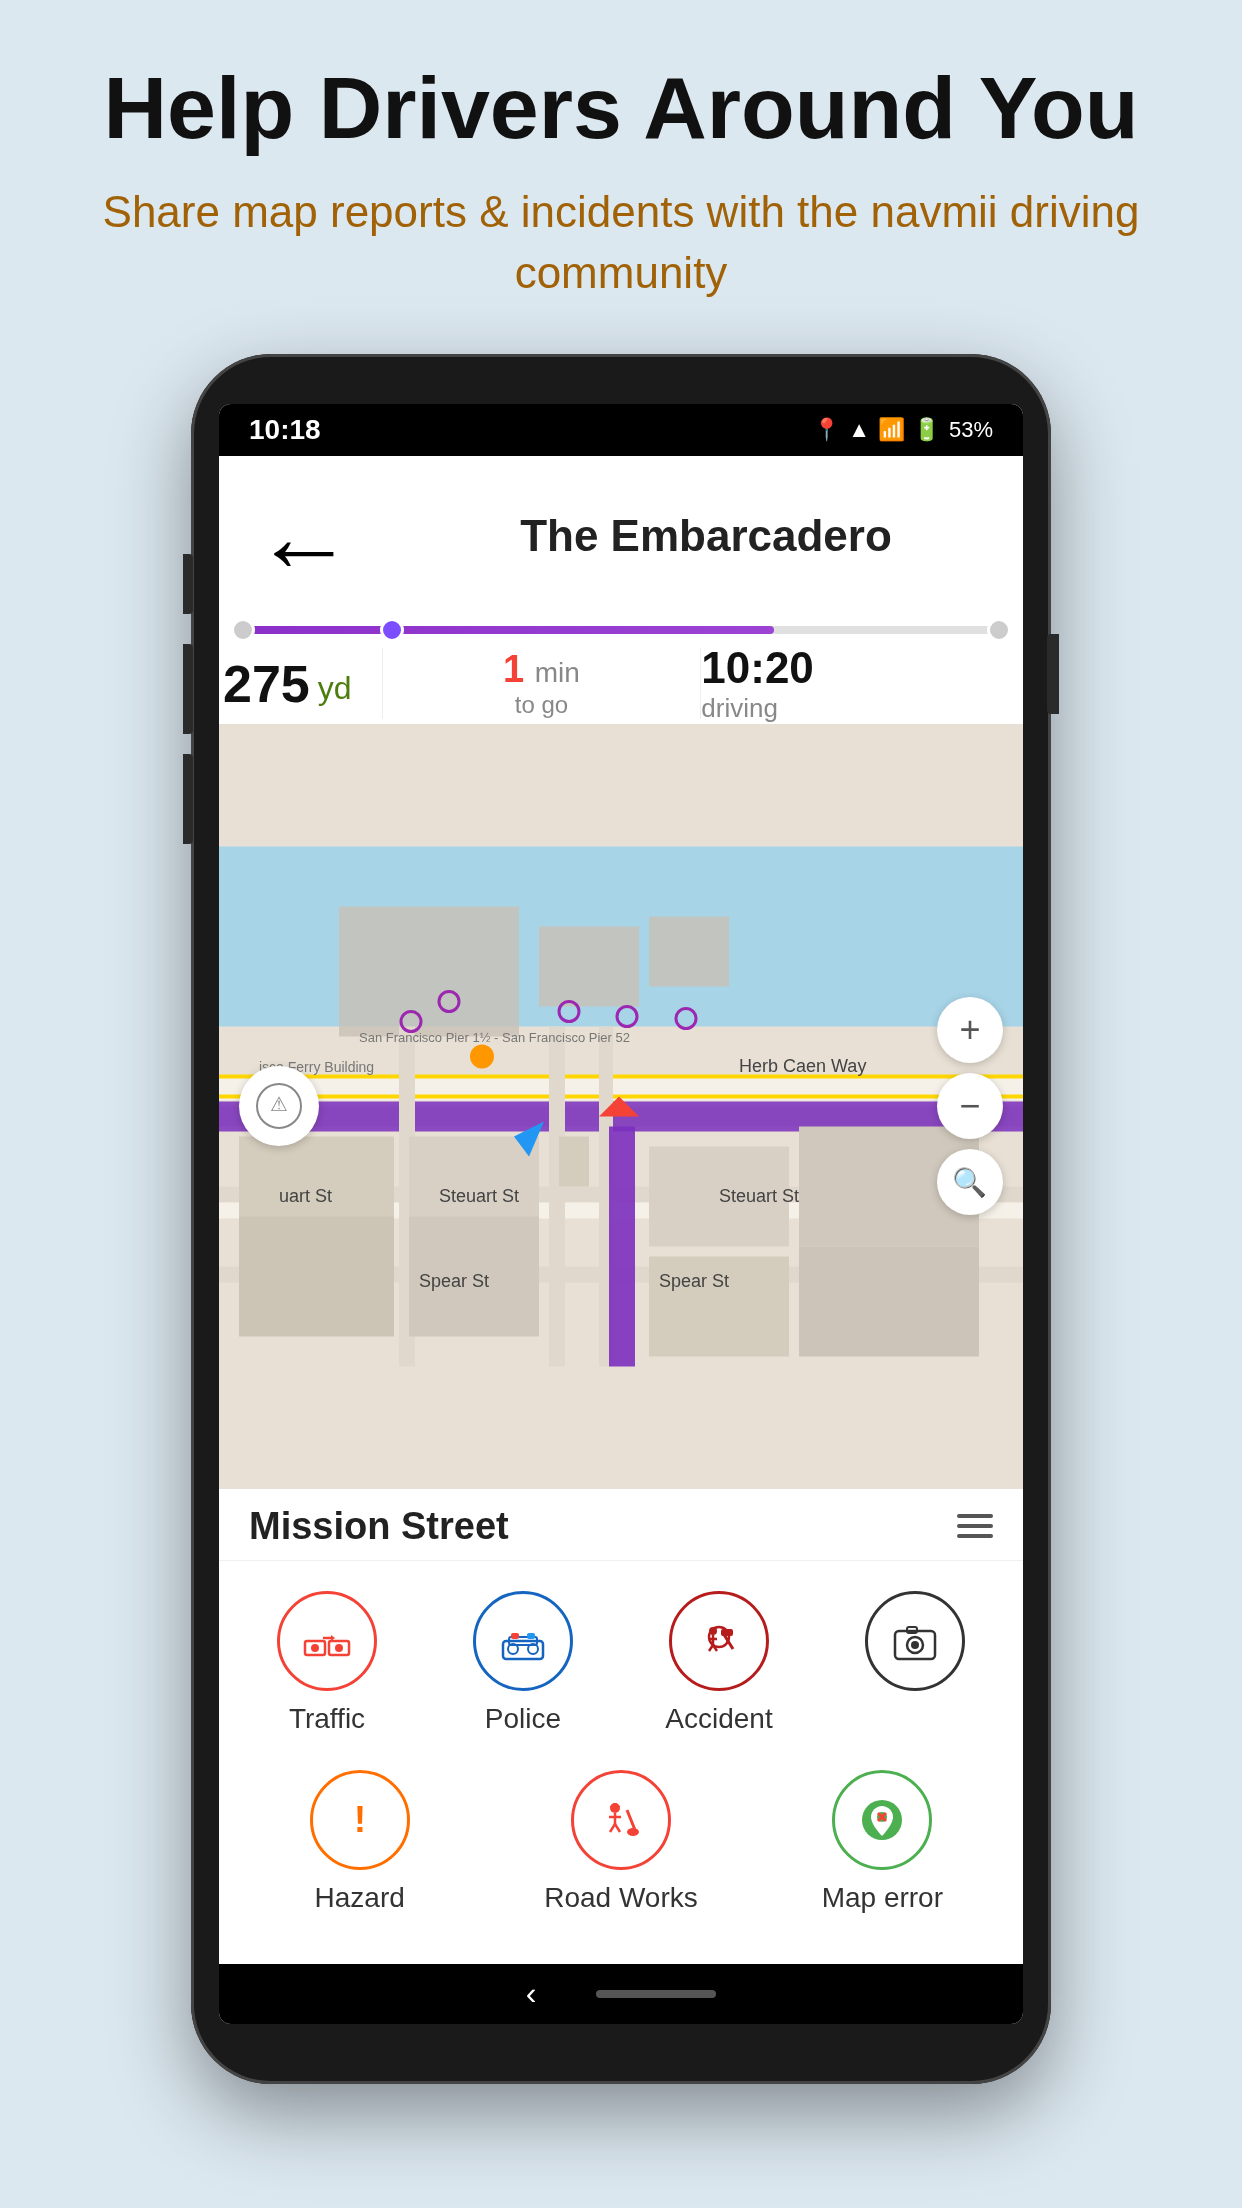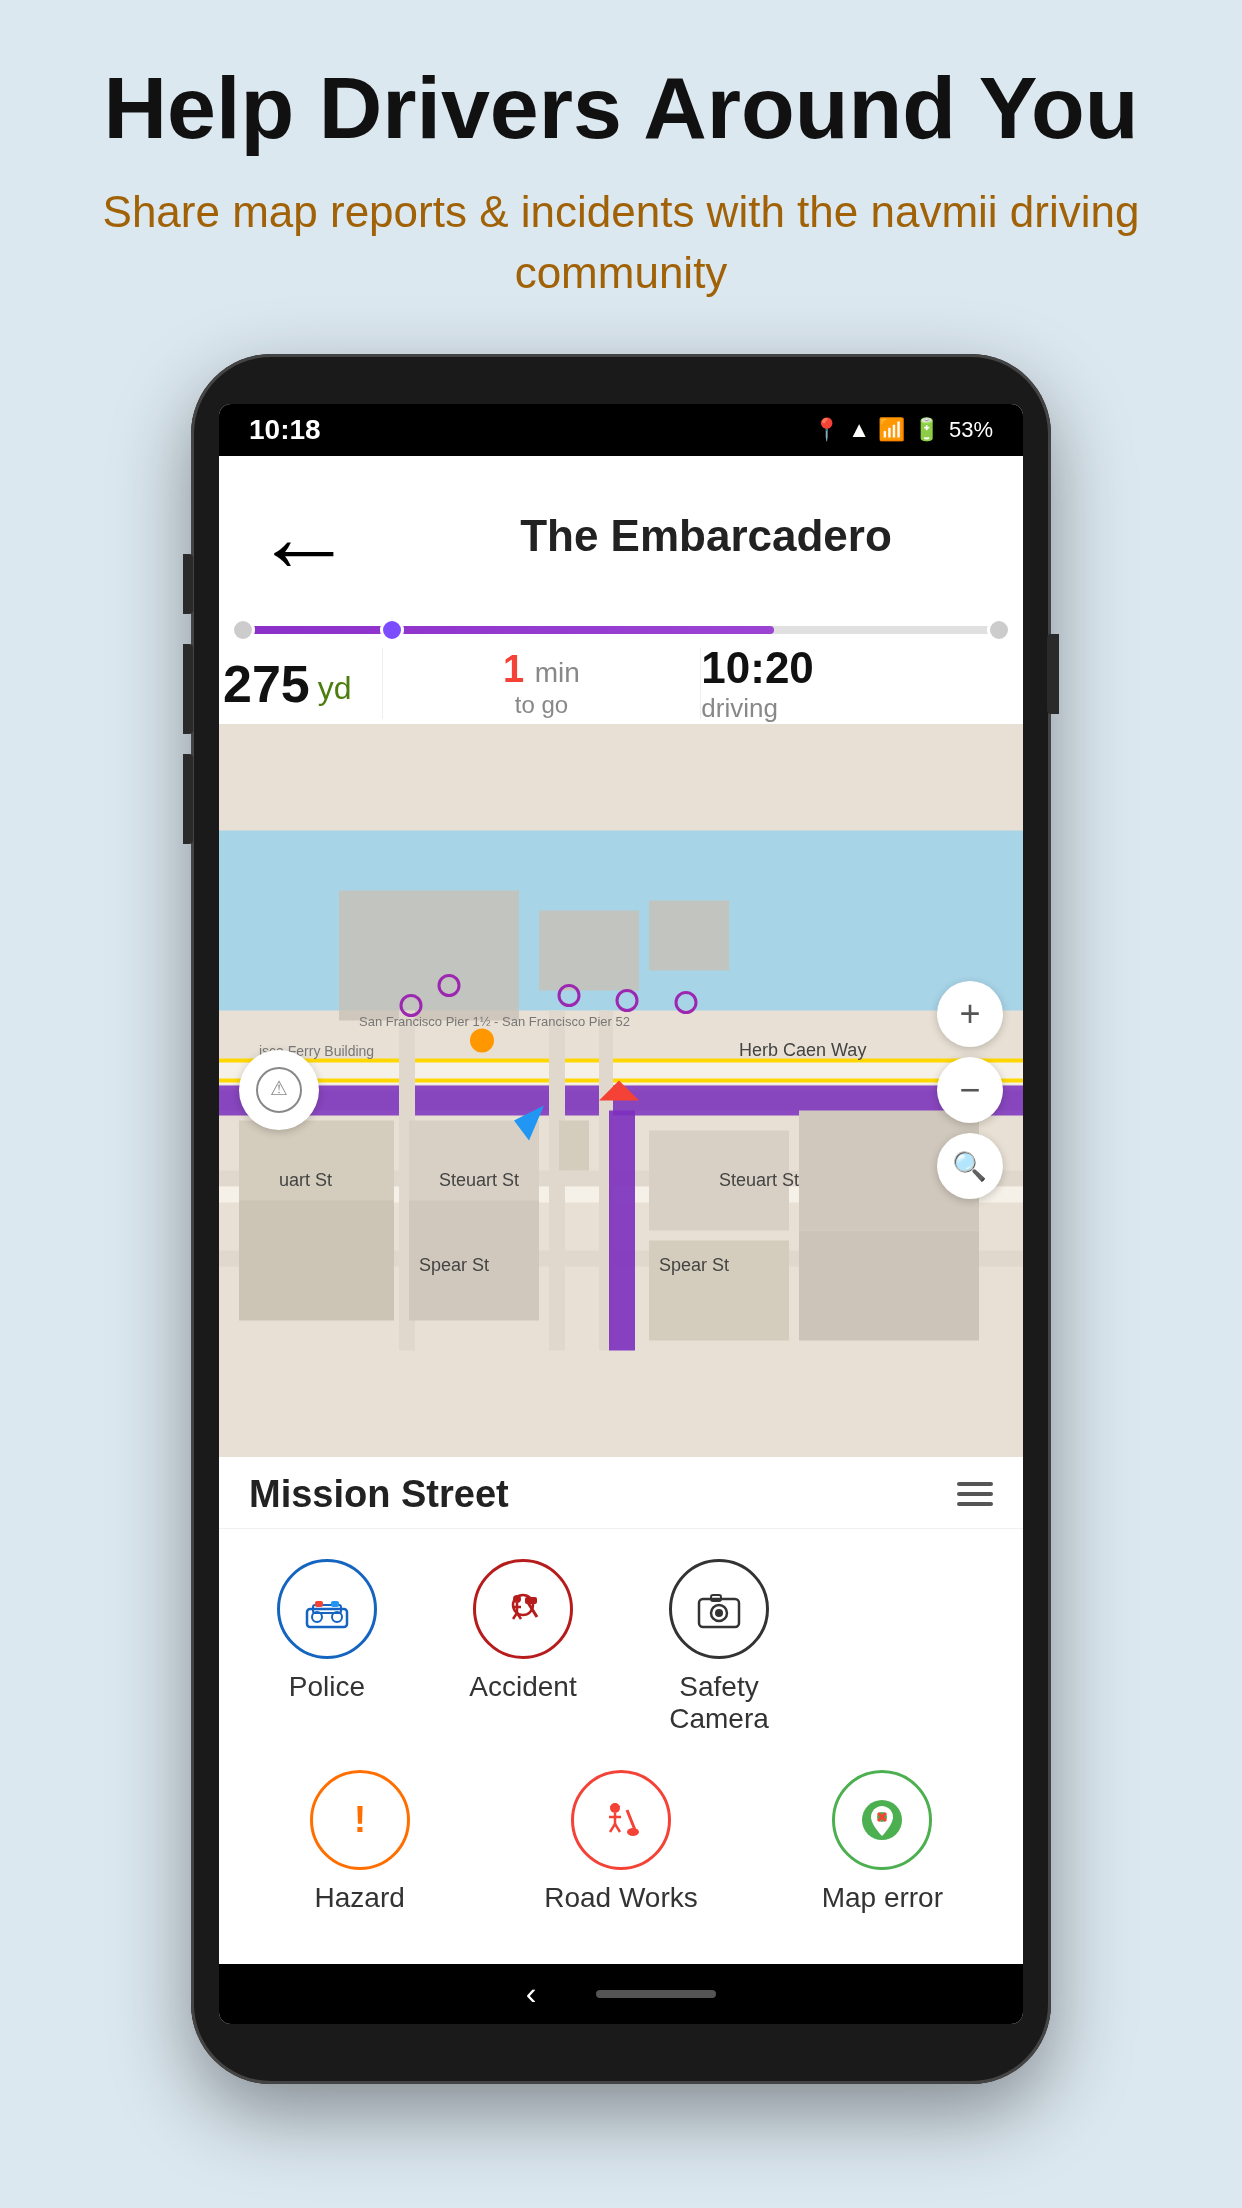--- a/index.html
+++ b/index.html
@@ -576,20 +576,34 @@
         <span class="bottom-street">Mission Street</span>
         <div class="hamburger-icon">
           <div class="hamburger-line"></div>
           <div class="hamburger-line"></div>
           <div class="hamburger-line"></div>
         </div>
       </div>
 
       <div class="icon-grid">
 
+        <div class="icon-item">
+          <div class="icon-circle icon-red">
+            <svg width="56" height="56" viewBox="0 0 56 56">
+              <rect x="6" y="28" width="20" height="14" rx="2" fill="none" stroke="#f44336" stroke-width="2.5"></rect>
+              <rect x="30" y="28" width="20" height="14" rx="2" fill="none" stroke="#f44336" stroke-width="2.5"></rect>
+              <circle cx="16" cy="35" r="4" fill="#f44336"></circle>
+              <circle cx="40" cy="35" r="4" fill="#f44336"></circle>
+
+              <line x1="24" y1="25" x2="32" y2="25" stroke="#f44336" stroke-width="2.5"></line>
+              <polygon points="32,22 36,25 32,28" fill="#f44336"></polygon>
+            </svg>
+          </div>
+          <span class="icon-label">Traffic</span>
+        </div>
 
         <div class="icon-item">
           <div class="icon-circle icon-blue">
             <svg width="56" height="56" viewBox="0 0 56 56">
               <rect x="8" y="28" width="40" height="18" rx="3" fill="none" stroke="#1565C0" stroke-width="2.5"></rect>
               <circle cx="18" cy="36" r="5" fill="none" stroke="#1565C0" stroke-width="2"></circle>
               <circle cx="38" cy="36" r="5" fill="none" stroke="#1565C0" stroke-width="2"></circle>
               <rect x="14" y="24" width="28" height="8" rx="2" fill="none" stroke="#1565C0" stroke-width="2"></rect>
 
               <rect x="16" y="20" width="8" height="6" rx="2" fill="#f44336"></rect>
@@ -620,21 +634,20 @@
 
         <div class="icon-item">
           <div class="icon-circle icon-dark">
             <svg width="56" height="56" viewBox="0 0 56 56">
               <rect x="8" y="18" width="40" height="28" rx="4" fill="none" stroke="#333" stroke-width="2.5"></rect>
               <circle cx="28" cy="32" r="8" fill="none" stroke="#333" stroke-width="2.5"></circle>
               <circle cx="28" cy="32" r="4" fill="#333"></circle>
               <rect x="20" y="14" width="10" height="6" rx="2" fill="none" stroke="#333" stroke-width="2"></rect>
             </svg>
           </div>
-          <span class="icon-label">Safety Camera</span>
         </div>
       </div>
 
       <div class="icon-grid-2">
 
         <div class="icon-item">
           <div class="icon-circle icon-orange">
             <svg width="56" height="56" viewBox="0 0 56 56">
               <text x="28" y="40" font-size="36" text-anchor="middle" fill="#FF6F00" font-weight="900">!</text>
             </svg>

